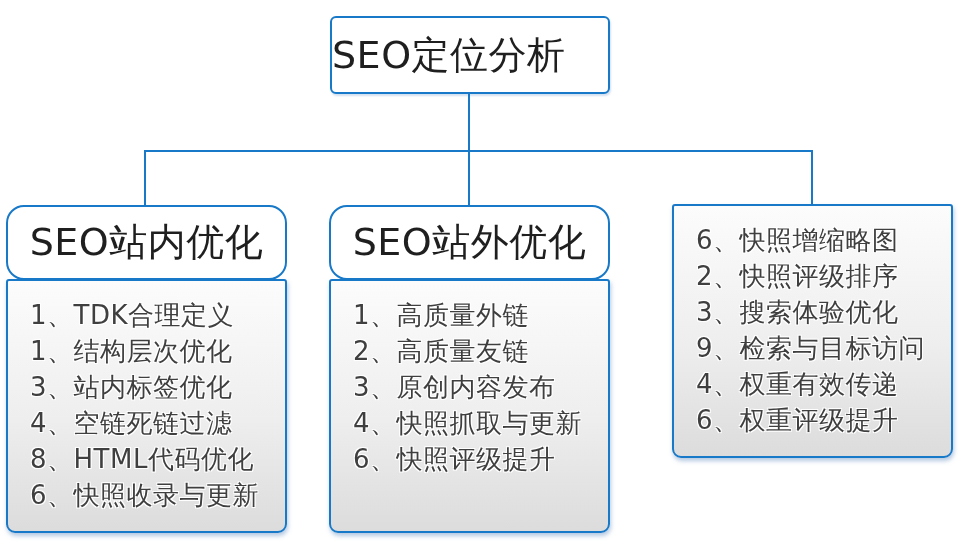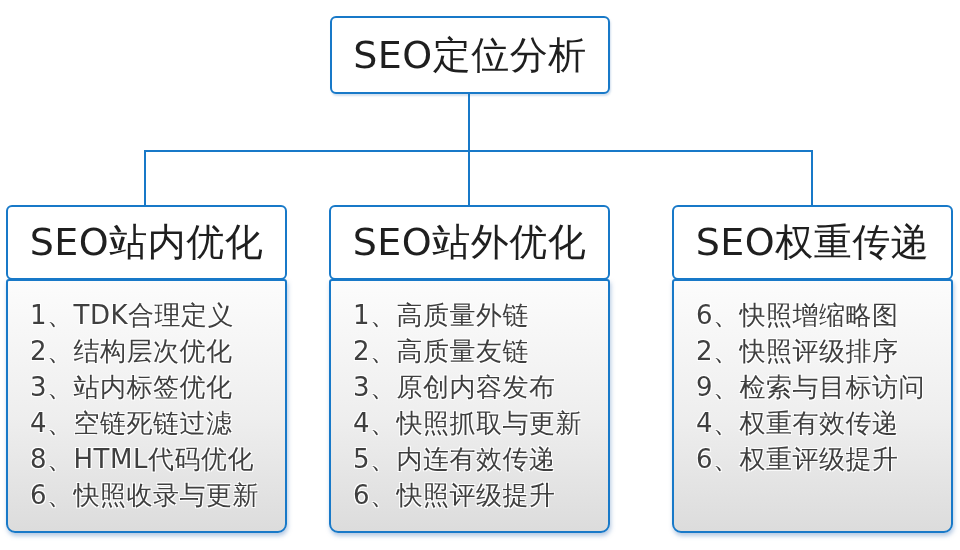--- a/index.html
+++ b/index.html
@@ -15,21 +15,21 @@
     font-family:"DejaVu Sans","Liberation Sans",sans-serif;
     width:960px;height:550px;overflow:hidden;
   }
   .canvas{
     position:relative;width:960px;height:550px;background:#ffffff;
   }
   
   .root-box{
     position:absolute;left:330px;top:16px;width:280px;height:78px;
     background:#ffffff;border:2px solid var(--accent);border-radius:6px;
-    display:flex;align-items:center;justify-content:center;
+    display:flex;align-items:center;
     box-shadow:1px 2px 2px rgba(130,165,205,0.35);
   }
   .node-title{
     font-size:38px;color:var(--header-text);white-space:nowrap;
     letter-spacing:0.5px;
   }
   
   .conn{position:absolute;background:var(--accent);}
   .conn.v{width:2px;}
   .conn.h{height:2px;}
@@ -38,21 +38,21 @@
   #conn-left-v{left:144px;top:150px;height:56px;}
   #conn-mid-v{left:468px;top:150px;height:56px;}
   #conn-right-v{left:811px;top:150px;height:56px;}
   
   .branch{position:absolute;top:205px;width:281px;}
   .branch.b1{left:6px;}
   .branch.b2{left:329px;}
   .branch.b3{left:672px;}
   .branch-header{
     height:75px;background:#ffffff;border:2px solid var(--accent);
-    border-radius:6px;display:flex;align-items:center;justify-content:center;
+    border-radius:18px;display:flex;align-items:center;justify-content:center;
     position:relative;z-index:2;
   }
   .branch-body{
     margin-top:-1px;height:254px;
     border:2px solid var(--accent);
     border-radius:3px 3px 9px 9px;
     background:linear-gradient(to bottom,var(--grad-top) 0%,#eeeeee 55%,var(--grad-bottom) 100%);
     padding:16px 8px 8px 22px;
     box-shadow:1px 3px 4px rgba(110,150,200,0.5);
     position:relative;z-index:1;
@@ -77,48 +77,45 @@
   <div class="conn v" id="conn-left-v"></div>
   <div class="conn v" id="conn-mid-v"></div>
   <div class="conn v" id="conn-right-v"></div>
 
   <div class="branch b1">
     <div class="branch-header">
       <span class="node-title">SEO站内优化</span>
     </div>
     <div class="branch-body">
       <div class="item">1、TDK合理定义</div>
-      <div class="item">2、结构层次优化</div>
+      <div class="item">1、结构层次优化</div>
       <div class="item">3、站内标签优化</div>
       <div class="item">4、空链死链过滤</div>
       <div class="item">8、HTML代码优化</div>
       <div class="item">6、快照收录与更新</div>
     </div>
   </div>
 
   <div class="branch b2">
     <div class="branch-header">
       <span class="node-title">SEO站外优化</span>
     </div>
     <div class="branch-body">
       <div class="item">1、高质量外链</div>
       <div class="item">2、高质量友链</div>
       <div class="item">3、原创内容发布</div>
       <div class="item">4、快照抓取与更新</div>
-      <div class="item">5、内连有效传递</div>
       <div class="item">6、快照评级提升</div>
     </div>
   </div>
 
   <div class="branch b3">
-    <div class="branch-header">
-      <span class="node-title">SEO权重传递</span>
-    </div>
     <div class="branch-body">
       <div class="item">6、快照增缩略图</div>
       <div class="item">2、快照评级排序</div>
+      <div class="item">3、搜索体验优化</div>
       <div class="item">9、检索与目标访问</div>
       <div class="item">4、权重有效传递</div>
       <div class="item">6、权重评级提升</div>
     </div>
   </div>
 
 </div>
 
 </body></html>

